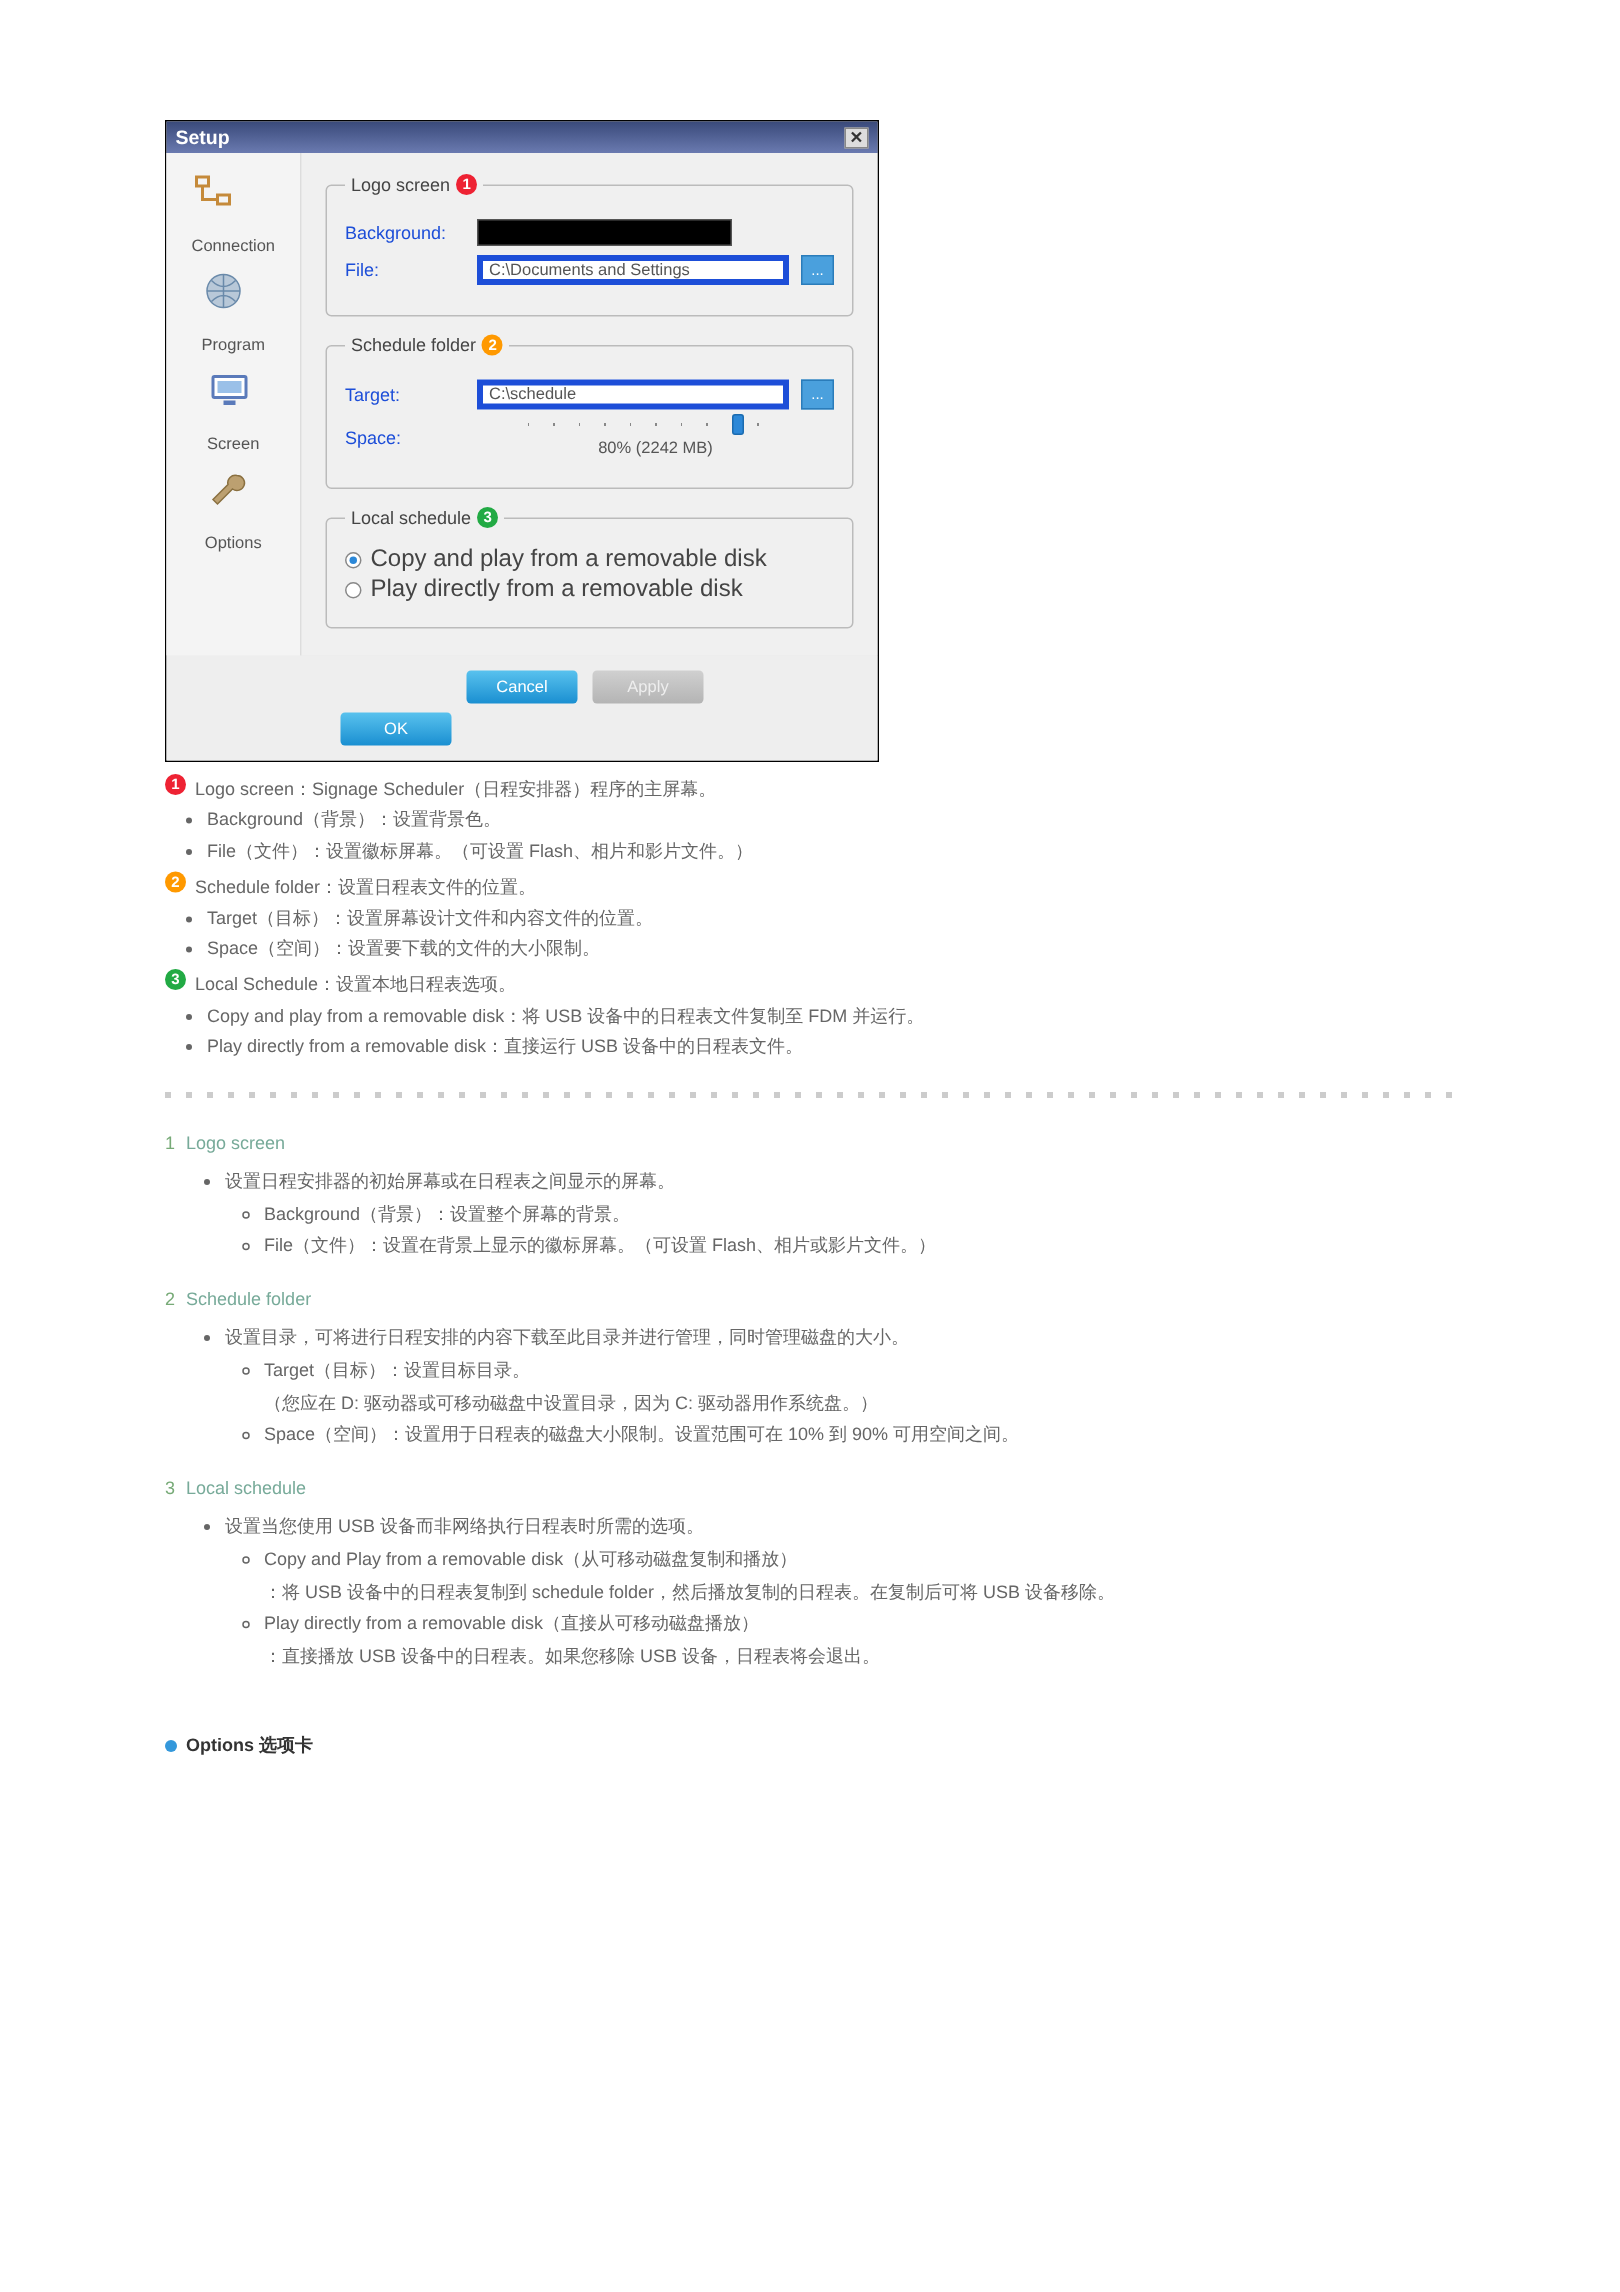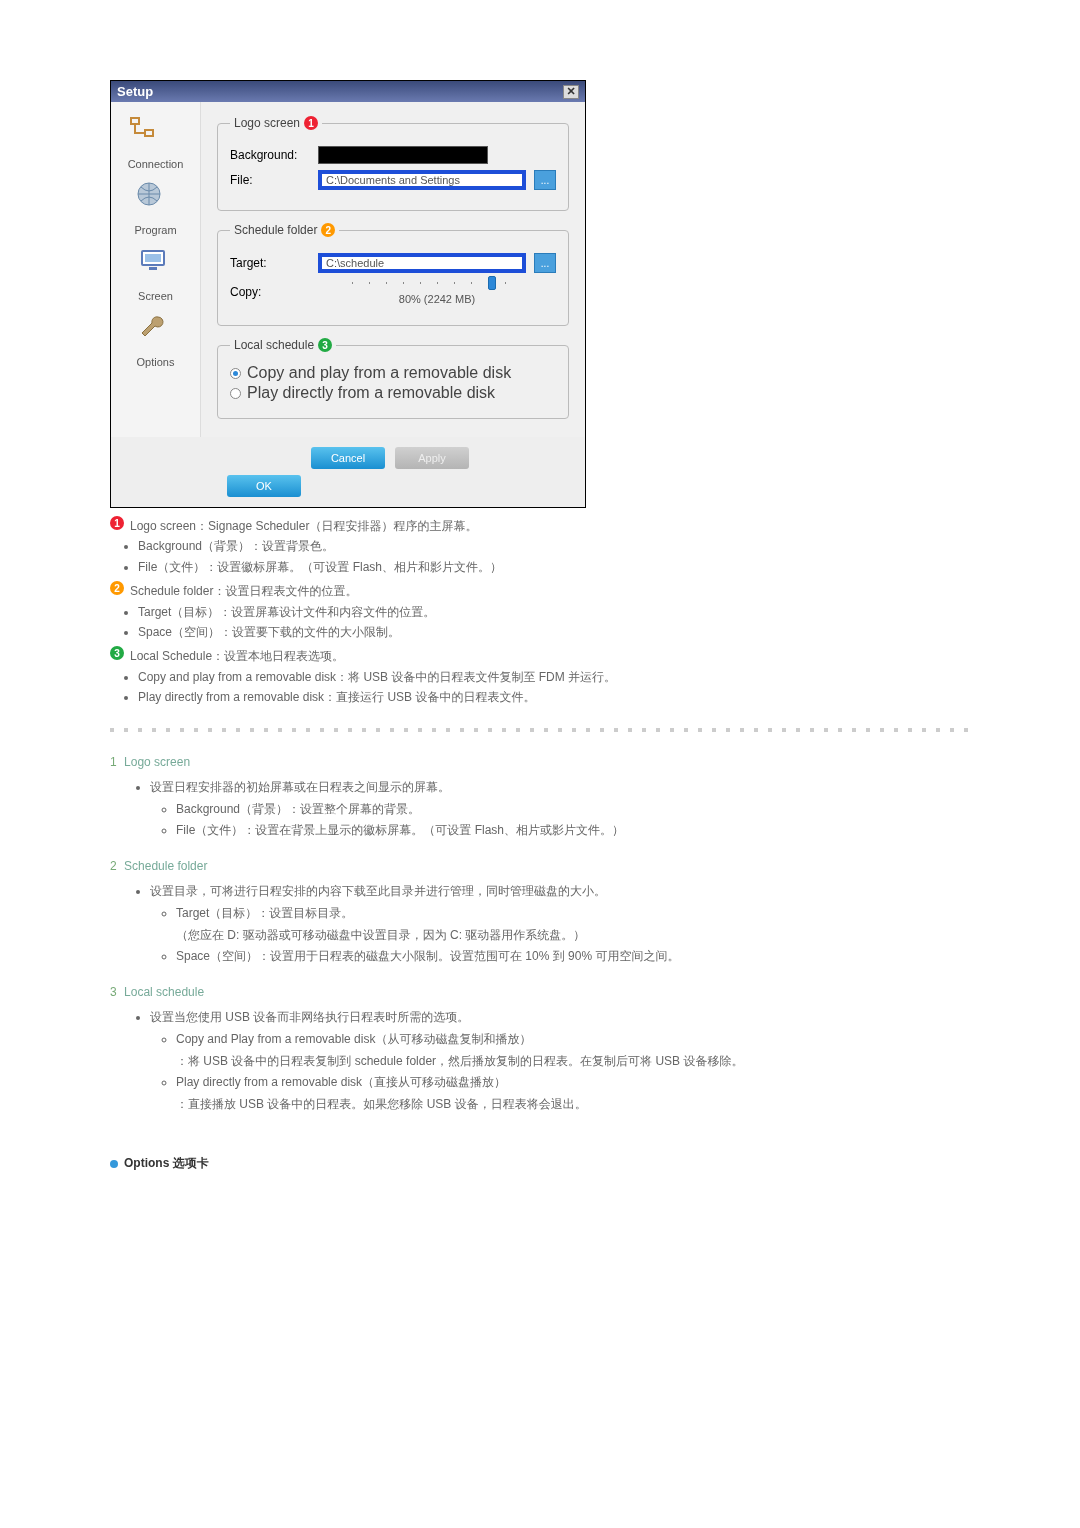--- a/index.html
+++ b/index.html
@@ -12,21 +12,21 @@
   .dialog-body { display: flex; background: #f0f0f0; }
   .sidebar { width: 90px; background: #f4f4f4; padding: 12px 0; display: flex; flex-direction: column; align-items: center; gap: 10px; border-right: 1px solid #ddd; }
   .side-item { display: flex; flex-direction: column; align-items: flex-start; gap: 16px; font-size: 11px; color: #555; cursor: pointer; }
   .icon { width: 30px; height: 28px; display: flex; align-items: center; justify-content: center; }
   .content { flex: 1; padding: 14px 16px 6px; }
   fieldset { border: 1px solid #bbb; border-radius: 4px; padding: 10px 12px 14px; margin-bottom: 12px; }
   legend { padding: 0 4px; font-size: 12px; color: #444; display: flex; align-items: center; gap: 4px; }
   .callout { display: inline-flex; width: 14px; height: 14px; border-radius: 50%; color: #fff; font-size: 10px; font-weight: bold; align-items: center; justify-content: center; }
   .c1 { background: #e23; } .c2 { background: #f90; } .c3 { background: #2a4; }
   .row { display: flex; align-items: center; gap: 8px; margin: 6px 0; }
-  .lbl { width: 80px; color: #000000; }
+  .lbl { width: 80px; color: #1d4ed8; }
   .swatch { width: 170px; height: 18px; background: #000; border: 1px solid #555; }
   .field { flex: 1; height: 20px; border: 4px solid #1d4ed8; background: #fff; font-size: 11px; padding: 2px 4px; color: #555; }
   .browse { width: 22px; height: 20px; background: #4aa0dd; border: 1px solid #2a7cba; color: #fff; font-size: 10px; display: flex; align-items: center; justify-content: center; }
   .slider-wrap { flex: 1; display: flex; flex-direction: column; align-items: center; }
   .slider { width: 170px; height: 8px; position: relative; }
   .slider-track { position: absolute; top: 3px; left: 0; right: 0; height: 2px; background: repeating-linear-gradient(to right, #888 0 1px, transparent 1px 17px); }
   .slider-thumb { position: absolute; top: -3px; left: 80%; width: 8px; height: 14px; background: #2c88d8; border: 1px solid #1a6bb0; border-radius: 2px; }
   .space-val { font-size: 11px; color: #555; margin-top: 6px; }
   .radio-row { display: flex; align-items: center; gap: 6px; margin: 2px 0; font-size: 16px; color: #444; }
   .radio { width: 11px; height: 11px; border-radius: 50%; border: 1px solid #888; background: #fff; display: inline-flex; align-items: center; justify-content: center; }
@@ -121,21 +121,21 @@
           <legend>
               <span>Schedule folder</span> 
               <span class="callout c2">2</span>
             </legend>
           <div class="row">
             <span class="lbl">Target:</span>
             <input class="field" value="C:\schedule" style="">
             <span class="browse">...</span>
           </div>
           <div class="row">
-            <span class="lbl">Copy:</span>
+            <span class="lbl">Space:</span>
             <div class="slider-wrap">
               <div class="slider">
                   <div class="slider-track"></div>
                   <div class="slider-thumb"></div>
                 </div>
               <span class="space-val">80% (2242 MB)</span>
             </div>
           </div>
         </fieldset>
         <fieldset>

